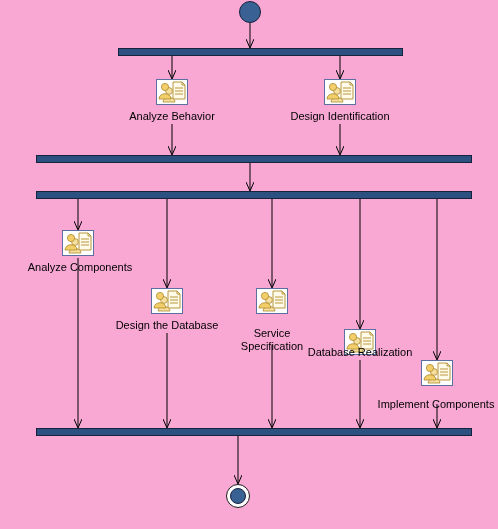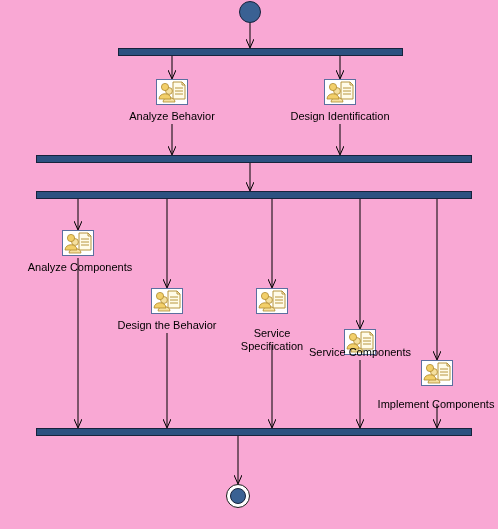--- a/index.html
+++ b/index.html
@@ -187,21 +187,21 @@
           <path d="M26,3 L26,6 L29,6" fill="none" stroke="#b08a2e" stroke-width="0.9"></path>
           <line x1="19" y1="9" x2="27" y2="9" stroke="#b08a2e" stroke-width="0.9"></line>
           <line x1="19" y1="12" x2="27" y2="12" stroke="#b08a2e" stroke-width="0.9"></line>
           <line x1="19" y1="15" x2="27" y2="15" stroke="#b08a2e" stroke-width="0.9"></line>
           <circle cx="13" cy="12" r="3.4" fill="#f5e0a0" stroke="#b08a2e" stroke-width="0.8"></circle>
           <path d="M7,23 C7,17 19,17 19,23 Z" fill="#f5e0a0" stroke="#b08a2e" stroke-width="0.8"></path>
           <circle cx="9" cy="8" r="3.6" fill="#f2cf6a" stroke="#b08a2e" stroke-width="0.8"></circle>
           <path d="M3,20 C3,13 15,13 15,20 Z" fill="#f2cf6a" stroke="#b08a2e" stroke-width="0.8"></path>
         </svg>
       </div>
-      <div class="activity-label" style="position: absolute; left: 106px; top: 319px; width: 122px; margin-top: 0px;">Design the Behavior</div>
+      <div class="activity-label" style="position: absolute; left: 106px; top: 319px; width: 122px; margin-top: 0px;">Design the Database</div>
       <div class="activity" style="left: 256px; top: 288px;">
         <svg class="activity-icon" viewBox="0 0 32 26">
           <rect x="0.5" y="0.5" width="31" height="25" fill="#ffffff" stroke="#5b6fa0" stroke-width="1"></rect>
           <path d="M17,3 L26,3 L29,6 L29,20 L17,20 Z" fill="#fffbe8" stroke="#b08a2e" stroke-width="0.9"></path>
           <path d="M26,3 L26,6 L29,6" fill="none" stroke="#b08a2e" stroke-width="0.9"></path>
           <line x1="19" y1="9" x2="27" y2="9" stroke="#b08a2e" stroke-width="0.9"></line>
           <line x1="19" y1="12" x2="27" y2="12" stroke="#b08a2e" stroke-width="0.9"></line>
           <line x1="19" y1="15" x2="27" y2="15" stroke="#b08a2e" stroke-width="0.9"></line>
           <circle cx="13" cy="12" r="3.4" fill="#f5e0a0" stroke="#b08a2e" stroke-width="0.8"></circle>
           <path d="M7,23 C7,17 19,17 19,23 Z" fill="#f5e0a0" stroke="#b08a2e" stroke-width="0.8"></path>
@@ -218,21 +218,21 @@
           <path d="M26,3 L26,6 L29,6" fill="none" stroke="#b08a2e" stroke-width="0.9"></path>
           <line x1="19" y1="9" x2="27" y2="9" stroke="#b08a2e" stroke-width="0.9"></line>
           <line x1="19" y1="12" x2="27" y2="12" stroke="#b08a2e" stroke-width="0.9"></line>
           <line x1="19" y1="15" x2="27" y2="15" stroke="#b08a2e" stroke-width="0.9"></line>
           <circle cx="13" cy="12" r="3.4" fill="#f5e0a0" stroke="#b08a2e" stroke-width="0.8"></circle>
           <path d="M7,23 C7,17 19,17 19,23 Z" fill="#f5e0a0" stroke="#b08a2e" stroke-width="0.8"></path>
           <circle cx="9" cy="8" r="3.6" fill="#f2cf6a" stroke="#b08a2e" stroke-width="0.8"></circle>
           <path d="M3,20 C3,13 15,13 15,20 Z" fill="#f2cf6a" stroke="#b08a2e" stroke-width="0.8"></path>
         </svg>
       </div>
-      <div class="activity-label" style="position: absolute; left: 304px; top: 346px; width: 112px; margin-top: 0px;">Service Components</div>
+      <div class="activity-label" style="position: absolute; left: 304px; top: 346px; width: 112px; margin-top: 0px;">Database Realization</div>
       <div class="activity" style="left: 421px; top: 360px;">
         <svg class="activity-icon" viewBox="0 0 32 26">
           <rect x="0.5" y="0.5" width="31" height="25" fill="#ffffff" stroke="#5b6fa0" stroke-width="1"></rect>
           <path d="M17,3 L26,3 L29,6 L29,20 L17,20 Z" fill="#fffbe8" stroke="#b08a2e" stroke-width="0.9"></path>
           <path d="M26,3 L26,6 L29,6" fill="none" stroke="#b08a2e" stroke-width="0.9"></path>
           <line x1="19" y1="9" x2="27" y2="9" stroke="#b08a2e" stroke-width="0.9"></line>
           <line x1="19" y1="12" x2="27" y2="12" stroke="#b08a2e" stroke-width="0.9"></line>
           <line x1="19" y1="15" x2="27" y2="15" stroke="#b08a2e" stroke-width="0.9"></line>
           <circle cx="13" cy="12" r="3.4" fill="#f5e0a0" stroke="#b08a2e" stroke-width="0.8"></circle>
           <path d="M7,23 C7,17 19,17 19,23 Z" fill="#f5e0a0" stroke="#b08a2e" stroke-width="0.8"></path>

